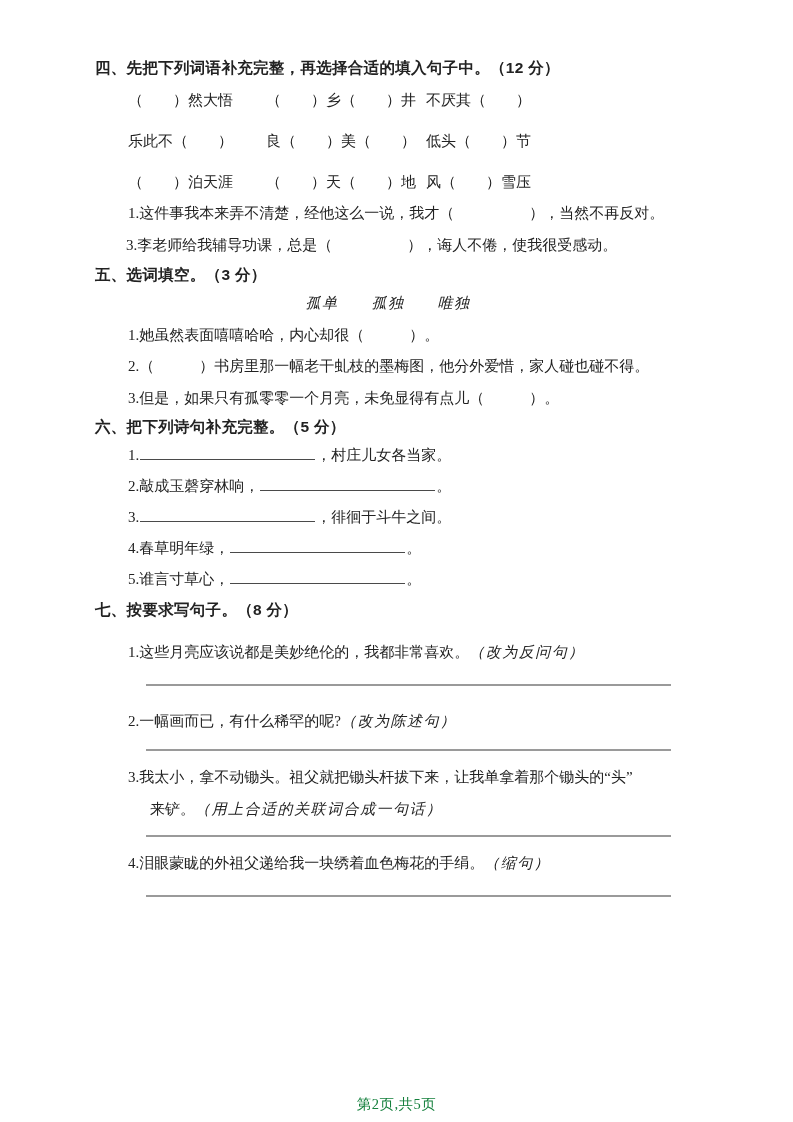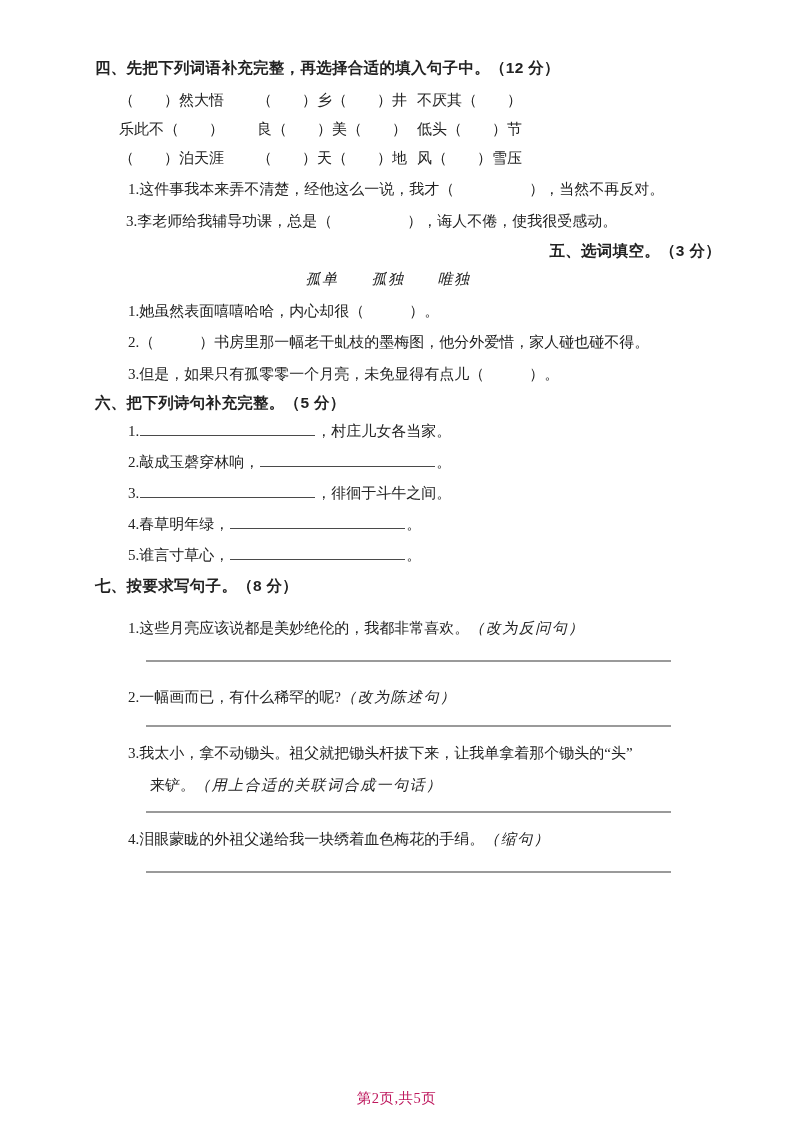--- a/index.html
+++ b/index.html
@@ -17,29 +17,29 @@
     overflow: hidden;
   }
   .heading {
     font-family: "Liberation Sans", sans-serif;
     font-weight: bold;
     font-size: 15.5px;
     line-height: 21px;
     letter-spacing: 0.3px;
   }
   .h4 { margin-bottom: 12px; }
-  .h5 { margin-bottom: 8px; text-align: right; }
+  .h5 { margin-bottom: 8px; }
   .h6 { margin-bottom: 7px; }
   .h7 { margin-bottom: 22px; }
 
   .wgrid {
     display: grid;
     grid-template-columns: 138px 160px auto;
-    row-gap: 8px;
-    margin: 0 0 10px 24px;
+    row-gap: 20px;
+    margin: 0 0 10px 33px;
     line-height: 21px;
   }
   .sent {
     margin: 0 0 11px 33px;
     line-height: 21px;
     white-space: nowrap;
   }
   .sent.last4 { margin-bottom: 8px; margin-left: 31px; }
   .s5-1 { margin-bottom: 10px; }
   .s5-3 { margin-bottom: 7px; }
@@ -82,24 +82,24 @@
     border-bottom: 2px solid #9a9a9a;
   }
   .ans-1 { margin-top: 21px; margin-bottom: 25px; }
   .ans-2 { margin-top: 17px; margin-bottom: 15px; }
   .ans-3 { margin-top: 10px; margin-bottom: 16px; }
   .ans-4 { margin-top: 21px; }
 
   .footer {
     position: absolute;
     left: 0; right: 0;
-    bottom: 14px;
+    bottom: 8px;
     text-align: center;
     font-size: 14.5px;
-    color: #be185d;
+    color: #15803d;
     letter-spacing: 0.5px;
   }
 </style>
 </head>
 <body>
 
 <div class="page">
 
   <div class="heading h4">四、先把下列词语补充完整，再选择合适的填入句子中。（12 分）</div>
 

